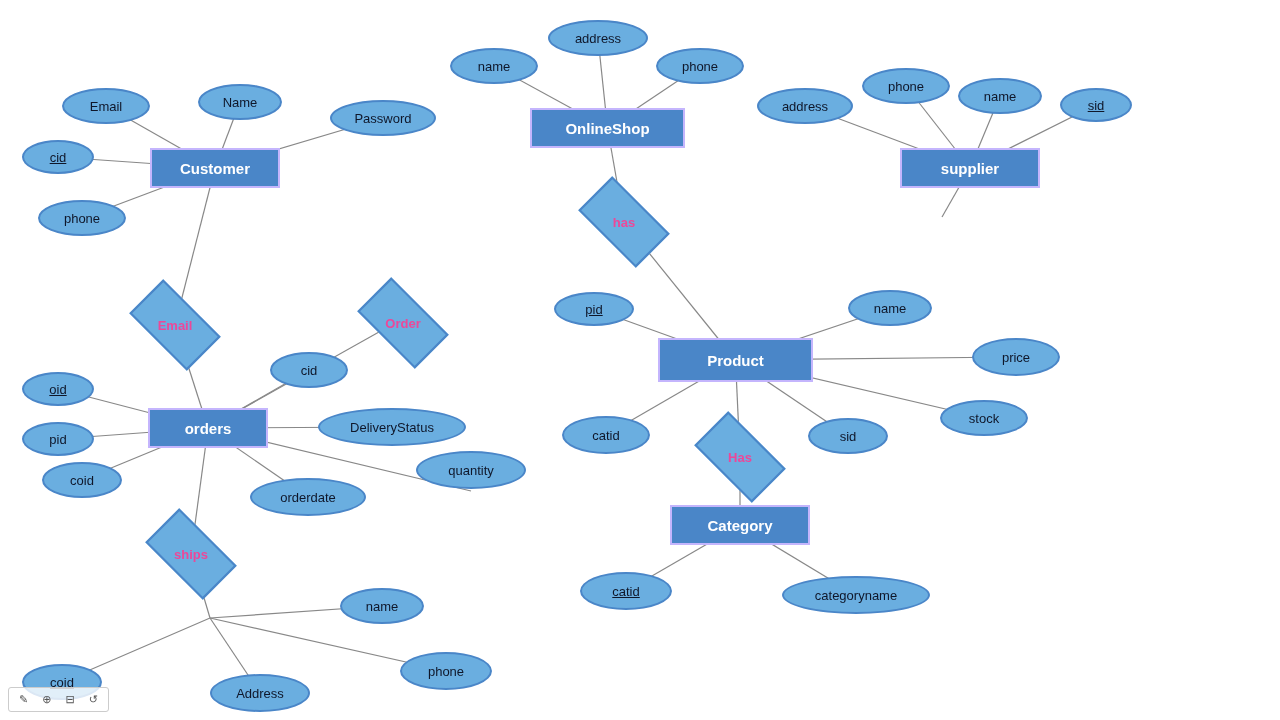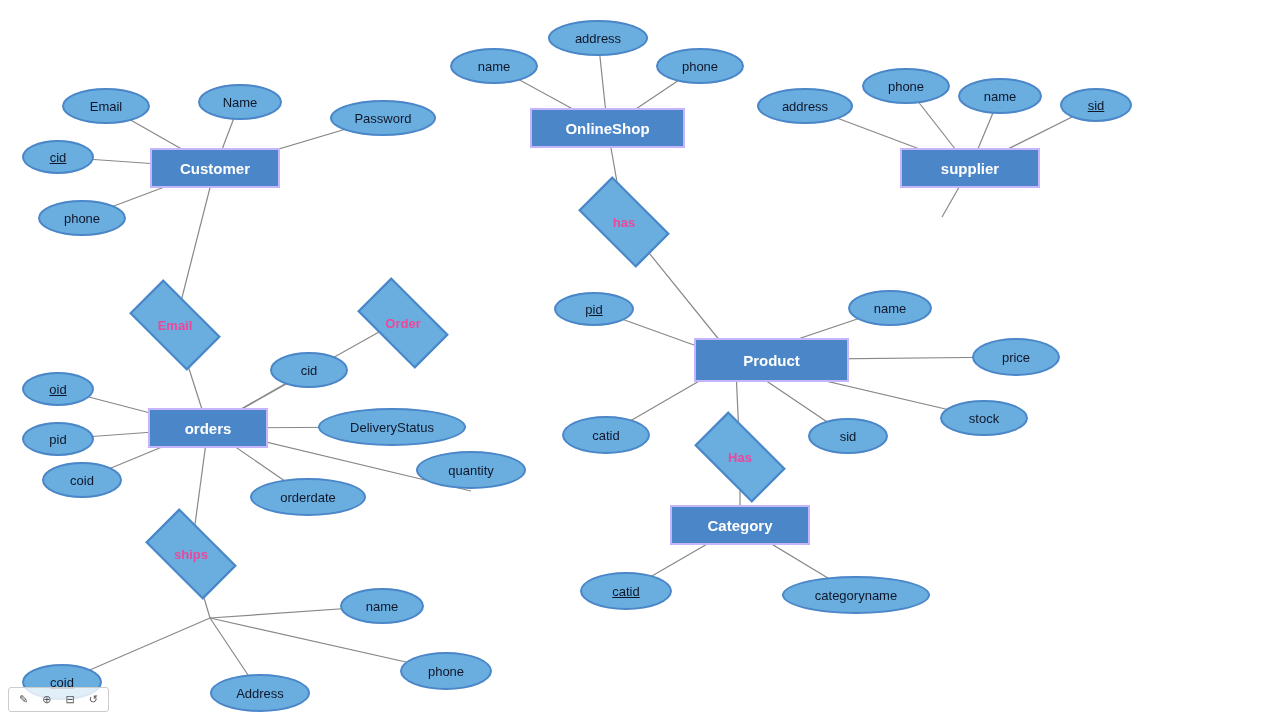--- a/index.html
+++ b/index.html
@@ -137,21 +137,21 @@
       <line x1="210" y1="618" x2="62" y2="682" stroke="#888" stroke-width="1.2"></line>
       <line x1="210" y1="618" x2="382" y2="606" stroke="#888" stroke-width="1.2"></line>
       <line x1="210" y1="618" x2="446" y2="671" stroke="#888" stroke-width="1.2"></line>
       <line x1="210" y1="618" x2="260" y2="693" stroke="#888" stroke-width="1.2"></line>
       <line x1="191" y1="554" x2="210" y2="618" stroke="#888" stroke-width="1.2"></line>
       <line x1="191" y1="554" x2="208" y2="428" stroke="#888" stroke-width="1.2"></line>
     </svg>
 <div class="entity-rect" style="left: 530px; top: 108px; width: 155px; height: 40px;">OnlineShop</div>
     <div class="entity-rect" style="left: 150px; top: 148px; width: 130px; height: 40px;">Customer</div>
     <div class="entity-rect" style="left: 900px; top: 148px; width: 140px; height: 40px;">supplier</div>
-    <div class="entity-rect" style="left: 658px; top: 338px; width: 155px; height: 44px; margin-left: 36px;">Product</div>
+    <div class="entity-rect" style="left: 658px; top: 338px; width: 155px; height: 44px;">Product</div>
     <div class="entity-rect" style="left: 148px; top: 408px; width: 120px; height: 40px;">orders</div>
     <div class="entity-rect" style="left: 670px; top: 505px; width: 140px; height: 40px;">Category</div>
     <div class="attribute-ellipse" style="left: 548px; top: 20px; width: 100px; height: 36px;">address</div>
     <div class="attribute-ellipse" style="left: 450px; top: 48px; width: 88px; height: 36px;">name</div>
     <div class="attribute-ellipse" style="left: 656px; top: 48px; width: 88px; height: 36px;">phone</div>
     <div class="attribute-ellipse" style="left: 862px; top: 68px; width: 88px; height: 36px;">phone</div>
     <div class="attribute-ellipse" style="left: 757px; top: 88px; width: 96px; height: 36px;">address</div>
     <div class="attribute-ellipse" style="left: 958px; top: 78px; width: 84px; height: 36px;">name</div>
     <div class="attribute-ellipse underline" style="left: 1060px; top: 88px; width: 72px; height: 34px;">
       <span>sid</span>

